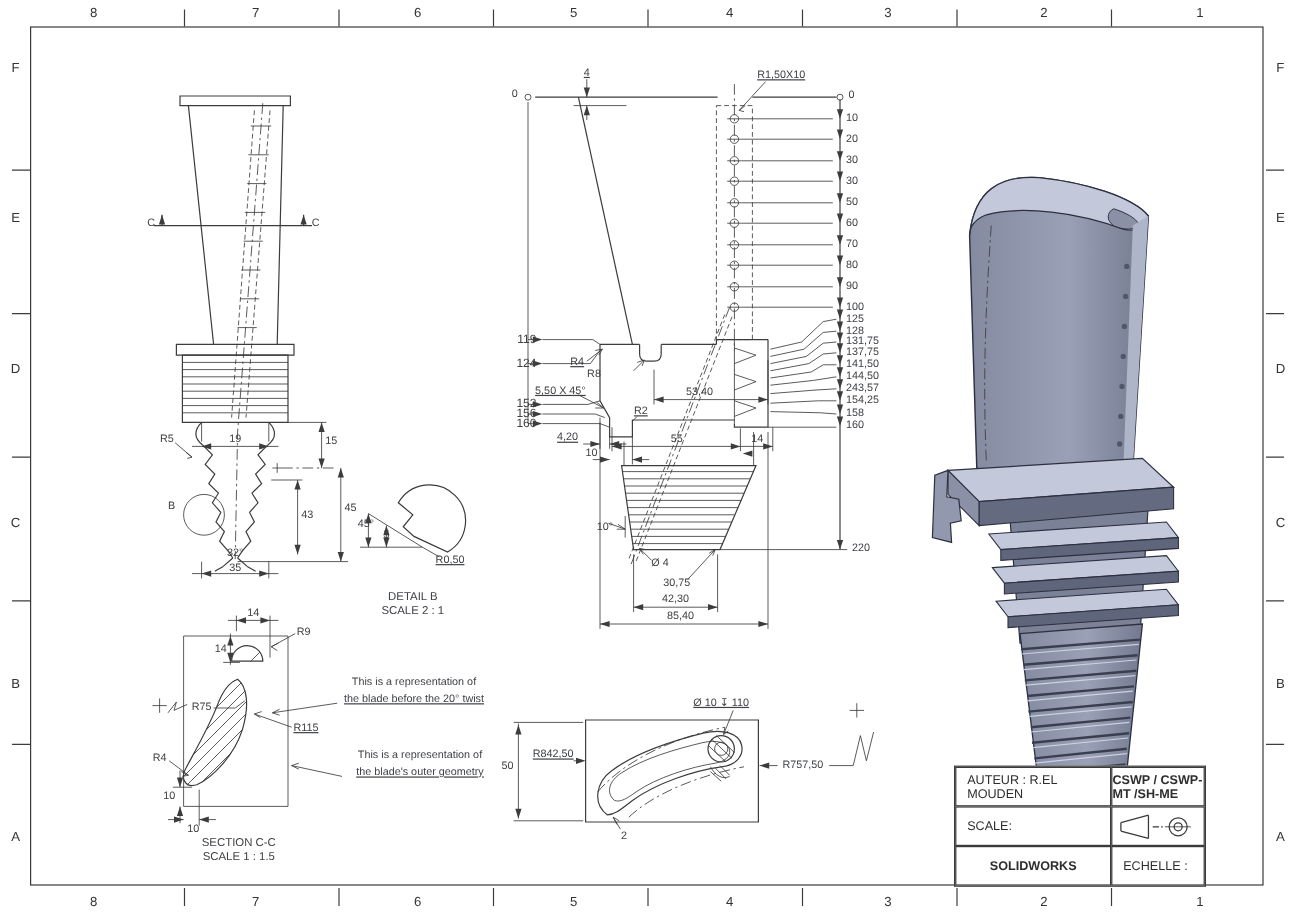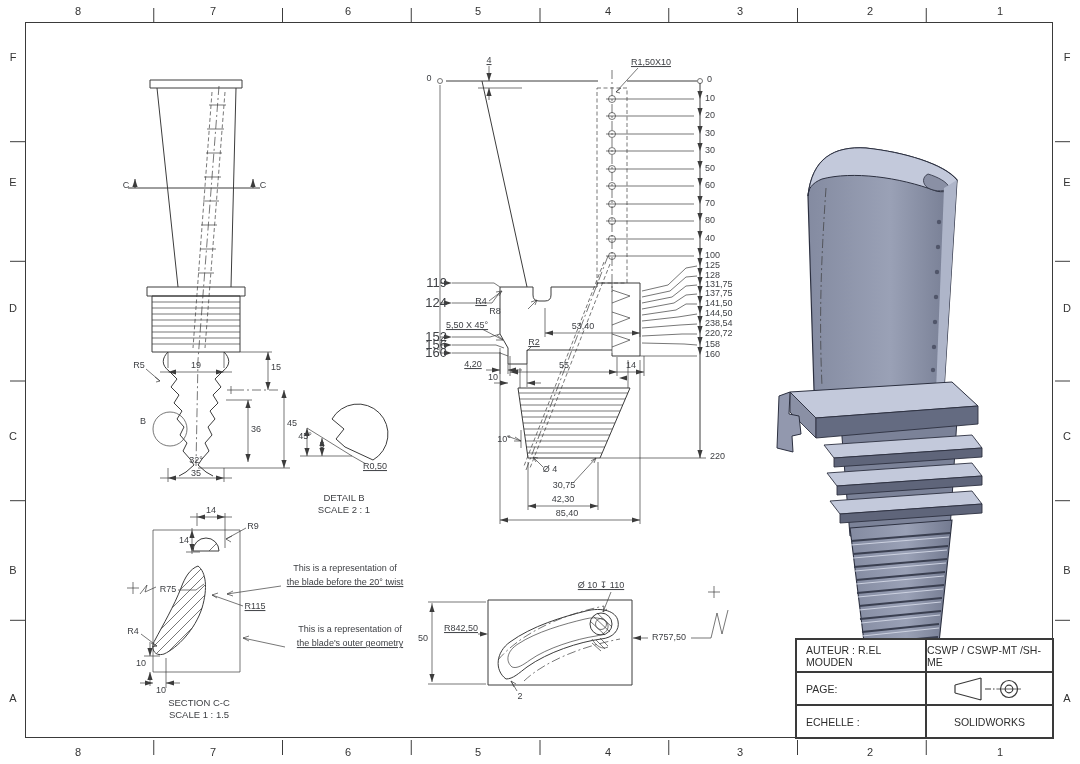--- a/index.html
+++ b/index.html
@@ -11,31 +11,31 @@
   .ln{fill:none;stroke:#3c3c3c;stroke-width:1;}
   .thin{stroke-width:0.7;}
   .dash{stroke-dasharray:4 2.5;}
   .cl{fill:none;stroke:#3c3c3c;stroke-width:0.7;stroke-dasharray:9 3 2 3;}
   .arr{fill:#3c3c3c;stroke:none;}
   .hatch{stroke:#3c3c3c;stroke-width:0.7;fill:none;}
   .lb{position:absolute;font-size:9px;line-height:1.1;transform:translate(-50%,-50%);
       white-space:nowrap;color:#3f4145;}
   .lb-l{position:absolute;font-size:9px;line-height:1.1;transform:translateY(-50%);
       white-space:nowrap;color:#3f4145;}
-  .lb-r{position:absolute;font-size:13px;line-height:1.1;transform:translateY(-50%);
+  .lb-r{position:absolute;font-size:10px;line-height:1.1;transform:translateY(-50%);
       width:34px;text-align:right;white-space:nowrap;color:#3f4145;}
   .u{text-decoration:underline;}
   .cap{font-size:9.5px;text-align:right;}
   .grid-lb{position:absolute;font-size:11px;transform:translate(-50%,-50%);color:#333;}
-  .tb{position:absolute;left:795px;top:638px;width:259px;height:101px;
+  .tb{position:absolute;left:795px;top:638px;width:210px;height:101px;
       border:1.5px solid #3a3a3a;box-sizing:border-box;display:grid;
       grid-template-columns:130px 1fr;grid-template-rows:1fr 1fr 1fr;background:#fff;}
   .tb-cell{border:0.75px solid #3a3a3a;display:flex;align-items:center;
       padding-left:9px;font-size:10.5px;color:#2e2e2e;overflow:hidden;}
-  .tb-cell.c{justify-content:center;padding-left:0;}
+  .tb-cell.c{justify-content:center;padding-left:0;font-weight:bold;}
 </style>
 </head>
 <body>
 
 <div class="sheet">
   <div class="border"></div>
 
   <svg class="lines" width="1080" height="764" viewBox="0 0 1080 764">
     <defs>
       <path id="aR" d="M0,0 L-8,-2.6 L-8,2.6 Z"></path>
@@ -330,21 +330,21 @@
   <span class="grid-lb" style="left:1067px;top:570px">B</span>
   <span class="grid-lb" style="left:1067px;top:698px">A</span>
 
   <span class="lb" style="left:126px;top:186px">C</span>
   <span class="lb" style="left:263px;top:186px">C</span>
   <span class="lb" style="left:143px;top:422px">B</span>
   <span class="lb" style="left:139px;top:366px">R5</span>
   <span class="lb" style="left:196px;top:366px">19</span>
   <span class="lb" style="left:276px;top:368px">15</span>
   <span class="lb" style="left:292px;top:424px">45</span>
-  <span class="lb" style="left:256px;top:430px">36</span>
+  <span class="lb" style="left:256px;top:430px">43</span>
   <span class="lb" style="left:196px;top:461px">32°</span>
   <span class="lb" style="left:196px;top:474px">35</span>
 
   <span class="lb" style="left:305px;top:437px">45°</span>
   <span class="lb" style="left:322px;top:446px">5</span>
   <span class="lb u" style="left:375px;top:467px">R0,50</span>
   <span class="lb cap" style="left:344px;top:498px">DETAIL B</span>
   <span class="lb cap" style="left:344px;top:510px">SCALE 2 : 1</span>
 
   <span class="lb" style="left:211px;top:511px">14</span>
@@ -367,30 +367,30 @@
   <span class="lb-l" style="left:707px;top:80px">0</span>
   <span class="lb u" style="left:651px;top:63px">R1,50X10</span>
   <span class="lb-l" style="left:705px;top:99px">10</span>
   <span class="lb-l" style="left:705px;top:116px">20</span>
   <span class="lb-l" style="left:705px;top:134px">30</span>
   <span class="lb-l" style="left:705px;top:151px">30</span>
   <span class="lb-l" style="left:705px;top:169px">50</span>
   <span class="lb-l" style="left:705px;top:186px">60</span>
   <span class="lb-l" style="left:705px;top:204px">70</span>
   <span class="lb-l" style="left:705px;top:221px">80</span>
-  <span class="lb-l" style="left:705px;top:239px">40</span>
+  <span class="lb-l" style="left:705px;top:239px">90</span>
   <span class="lb-l" style="left:705px;top:256px">100</span>
   <span class="lb-l" style="left:705px;top:266px">125</span>
   <span class="lb-l" style="left:705px;top:276px">128</span>
   <span class="lb-l" style="left:705px;top:285px">131,75</span>
   <span class="lb-l" style="left:705px;top:294px">137,75</span>
   <span class="lb-l" style="left:705px;top:304px">141,50</span>
   <span class="lb-l" style="left:705px;top:314px">144,50</span>
-  <span class="lb-l" style="left:705px;top:324px">238,54</span>
-  <span class="lb-l" style="left:705px;top:334px">220,72</span>
+  <span class="lb-l" style="left:705px;top:324px">243,57</span>
+  <span class="lb-l" style="left:705px;top:334px">154,25</span>
   <span class="lb-l" style="left:705px;top:345px">158</span>
   <span class="lb-l" style="left:705px;top:355px">160</span>
   <span class="lb-r" style="left:413px;top:283px">119</span>
   <span class="lb-r" style="left:413px;top:303px">124</span>
   <span class="lb-r" style="left:413px;top:337px">152</span>
   <span class="lb-r" style="left:413px;top:345px">156</span>
   <span class="lb-r" style="left:413px;top:353px">160</span>
   <span class="lb u" style="left:481px;top:302px">R4</span>
   <span class="lb" style="left:495px;top:312px">R8</span>
   <span class="lb u" style="left:467px;top:326px">5,50 X 45°</span>
@@ -409,28 +409,28 @@
 
   <span class="lb u" style="left:601px;top:586px">Ø 10 ↧ 110</span>
   <span class="lb u" style="left:461px;top:629px">R842,50</span>
   <span class="lb" style="left:423px;top:639px">50</span>
   <span class="lb" style="left:669px;top:638px">R757,50</span>
   <span class="lb" style="left:520px;top:697px">2</span>
 
   <div class="tb">
     <div class="tb-cell">AUTEUR : R.EL MOUDEN</div>
     <div class="tb-cell c">CSWP / CSWP-MT /SH-ME</div>
-    <div class="tb-cell">PAGE:</div>
+    <div class="tb-cell">SCALE:</div>
     <div class="tb-cell c">
       <svg width="86" height="28" viewBox="0 0 86 28">
         <g stroke="#3a3a3a" fill="none" stroke-width="1.2">
           <path d="M8,10 V18 M8,10 L34,3 M8,18 L34,25 M34,3 V25"></path>
           <path stroke-dasharray="6 2 1.5 2" d="M38,14 H50"></path>
           <circle cx="62" cy="14" r="8.5"></circle>
             <circle cx="62" cy="14" r="3.8"></circle>
           <path d="M50,14 H74" stroke-width="0.8"></path>
         </g>
       </svg>
     </div>
+    <div class="tb-cell c">SOLIDWORKS</div>
     <div class="tb-cell">ECHELLE :</div>
-    <div class="tb-cell c">SOLIDWORKS</div>
   </div>
 </div>
 
 </body></html>

